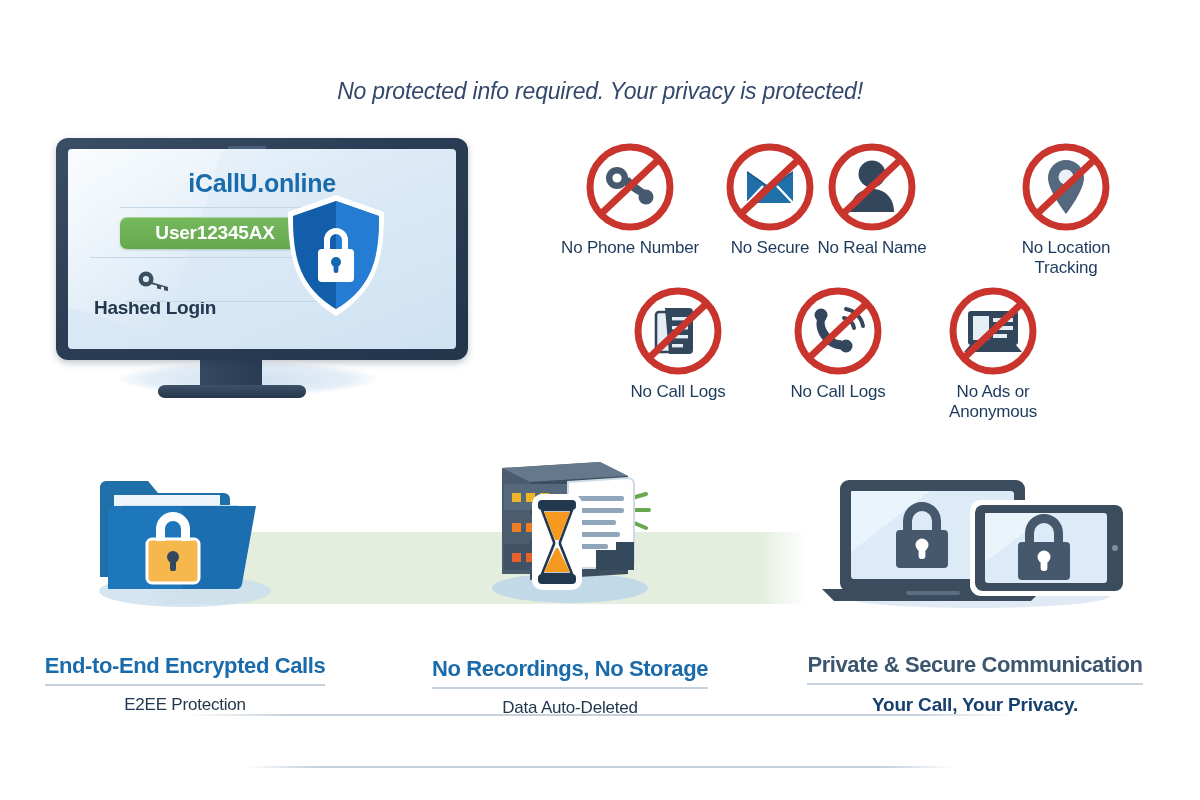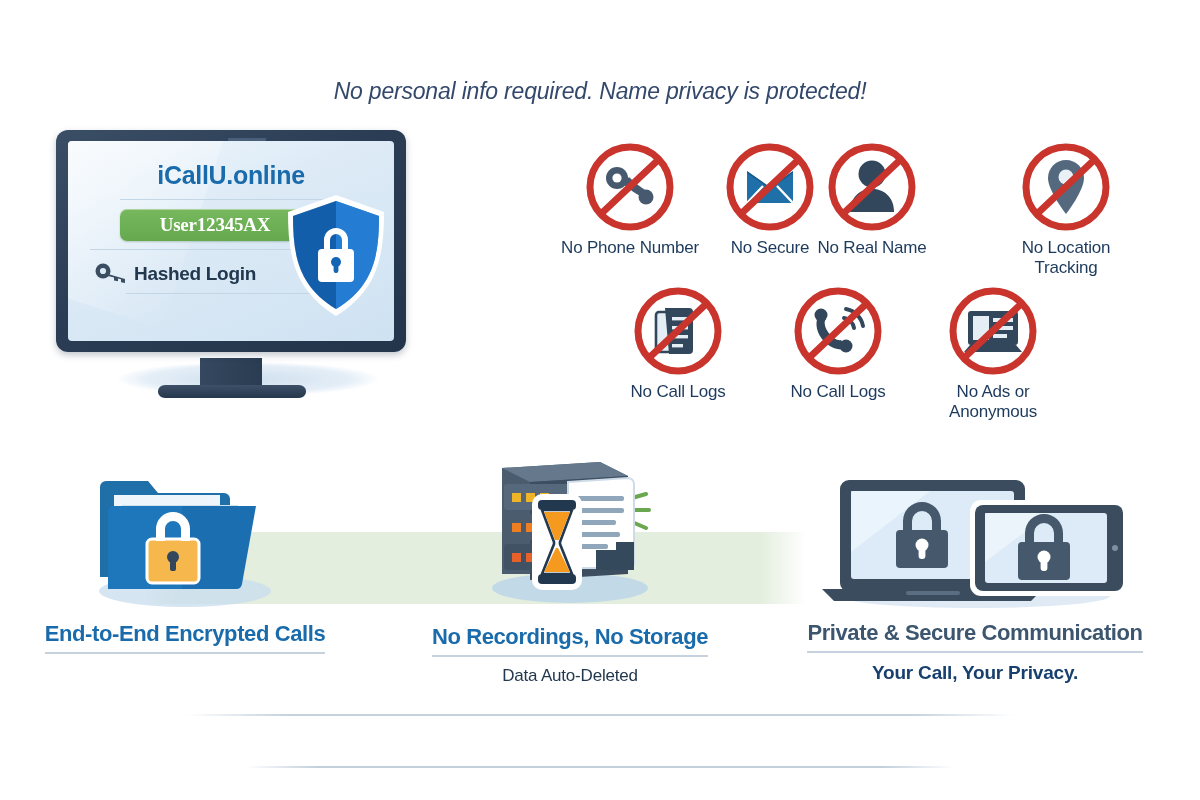--- a/index.html
+++ b/index.html
@@ -23,21 +23,21 @@
     font-size:23px;color:#33486b;font-style:italic;letter-spacing:-0.2px;
   }
 
   
   .monitor-wrap{position:absolute;left:40px;top:130px;width:420px;height:290px;}
   .mon-shadow{
     position:absolute;left:78px;top:232px;width:260px;height:34px;border-radius:50%;
     background:radial-gradient(ellipse at center,#cfe0ef 0%,#e4eef7 55%,rgba(255,255,255,0) 72%);
   }
   .mon-frame{
-    position:absolute;left:16px;top:0;width:350px;height:222px;
+    position:absolute;left:16px;top:8px;width:412px;height:222px;
     background:linear-gradient(150deg,#3a4e66 0%,#2b3d54 45%,#22354b 100%);
     border-radius:12px;
     box-shadow:0 3px 7px rgba(30,50,75,.28);
   }
   .mon-screen{
     position:absolute;left:12px;top:11px;right:12px;bottom:11px;
     border-radius:4px;
     background:linear-gradient(158deg,#eef6fc 0%,#dceaf6 42%,#cfe2f2 100%);
     overflow:hidden;
   }
@@ -66,23 +66,22 @@
   .scr-rule{position:absolute;height:1px;background:#c3d6e6;}
   .scr-rule.r1{left:52px;top:58px;width:212px;}
   .scr-rule.r2{left:22px;top:108px;width:270px;}
   .scr-rule.r3{left:58px;top:152px;width:200px;}
   .badge{
     position:absolute;left:52px;top:68px;width:190px;height:32px;border-radius:7px;
     background:linear-gradient(180deg,#77b85e 0%,#65a84e 100%);
     box-shadow:inset 0 1px 0 rgba(255,255,255,.4), 0 1px 2px rgba(40,80,30,.25);
     color:#ffffff;font-size:19px;font-weight:bold;line-height:32px;text-align:center;
     letter-spacing:-0.2px;
-    font-family:Liberation Serif, serif;
-  }
-  .scr-row{position:absolute;display:flex;align-items:center;}
+  }
+  .scr-row{position:absolute;display:flex;align-items:center;flex-direction:column;}
   .scr-row.row1{left:22px;top:118px;}
   .scr-row.row2{left:22px;top:162px;}
   .scr-row .ic{width:40px;height:30px;display:flex;align-items:center;justify-content:center;}
   .scr-row .tx{font-size:19px;font-weight:bold;color:#22384f;letter-spacing:-0.3px;margin-left:4px;}
 
   .shield{position:absolute;left:240px;top:62px;width:112px;height:128px;}
 
   
   .no-item{position:absolute;text-align:center;}
   .no-item .circle{position:relative;margin:0 auto;}
@@ -101,21 +100,21 @@
   .green-band:before{
     content:"";position:absolute;left:-40px;top:0;width:40px;height:72px;
     background:linear-gradient(270deg,#e4eede,rgba(228,238,222,0));
   }
 
   
   .panel{position:absolute;text-align:center;}
   .panel .art{position:relative;margin:0 auto;}
   .p-head{
     font-size:22px;font-weight:bold;letter-spacing:-0.4px;display:inline-block;
-    padding-bottom:5px;border-bottom:2px solid #c6d3de;
+    padding-bottom:5px;border-bottom:2px solid #c6d3de;margin-top:32px;
   }
   .p-head.blue{color:#1a6bab;}
   .p-head.slate{color:#3c566f;}
   .p-sub{font-size:17px;margin-top:9px;color:#22384f;letter-spacing:-0.2px;}
   .p-sub.bold{font-weight:bold;color:#17406e;font-size:19px;}
 
   
   .foot-rule{position:absolute;left:186px;top:714px;width:828px;height:2px;
     background:linear-gradient(90deg,rgba(198,211,222,0),#c6d3de 12%,#c6d3de 88%,rgba(198,211,222,0));}
   .foot-text{
@@ -123,21 +122,21 @@
     font-size:28px;font-weight:bold;color:#37873a;letter-spacing:-0.4px;
   }
   .foot-underline{position:absolute;left:246px;top:766px;width:708px;height:2px;
     background:linear-gradient(90deg,rgba(198,211,222,0),#c3d0dc 10%,#c3d0dc 90%,rgba(198,211,222,0));}
 </style>
 </head>
 <body>
 
 <div class="stage">
 
-  <div class="subtitle">No personal info required.  Name privacy is protected!</div>
+  <div class="subtitle">No protected info required.  Your privacy is protected!</div>
 
   <div class="monitor-wrap">
     <div class="mon-shadow"></div>
     <div class="mon-neck"></div>
     <div class="mon-base"></div>
     <div class="mon-frame">
       <div class="mon-notch"></div>
       <div class="mon-screen">
         <div class="mon-gloss"></div>
 
@@ -305,20 +304,21 @@
           <rect x="77" y="84" width="52" height="44" rx="5" fill="#f6b84d" stroke="#ffffff" stroke-width="3"></rect>
           <path d="M86 86 L86 74 a17 17 0 0 1 34 0 L120 86 L111 86 L111 74 a8 8 0 0 0 -16 0 L95 86 Z" fill="#ffffff"></path>
           <circle cx="103" cy="102" r="6" fill="#33475c"></circle>
           <rect x="100" y="102" width="6" height="14" rx="2.6" fill="#33475c"></rect>
         </g>
       </svg>
     </div>
     <div style="margin-top:2px;">
       <span class="p-head blue">End-to-End Encrypted Calls</span>
     </div>
+    <div class="p-sub">E2EE Protection</div>
   </div>
 
   <div class="panel" style="left:770px;top:462px;width:410px;">
     <div class="art">
       <svg width="330" height="150" viewBox="0 0 330 150">
         <ellipse cx="165" cy="134" rx="135" ry="12" fill="#dbe8f4" opacity="0.9"></ellipse>
         <g>
           <rect x="30" y="18" width="185" height="112" rx="9" fill="#3b4c5e"></rect>
           <rect x="41" y="29" width="163" height="88" rx="3" fill="#dcebf7"></rect>
           <path d="M41 29 L120 29 L41 90 Z" fill="#eef6fc" opacity="0.8"></path>

